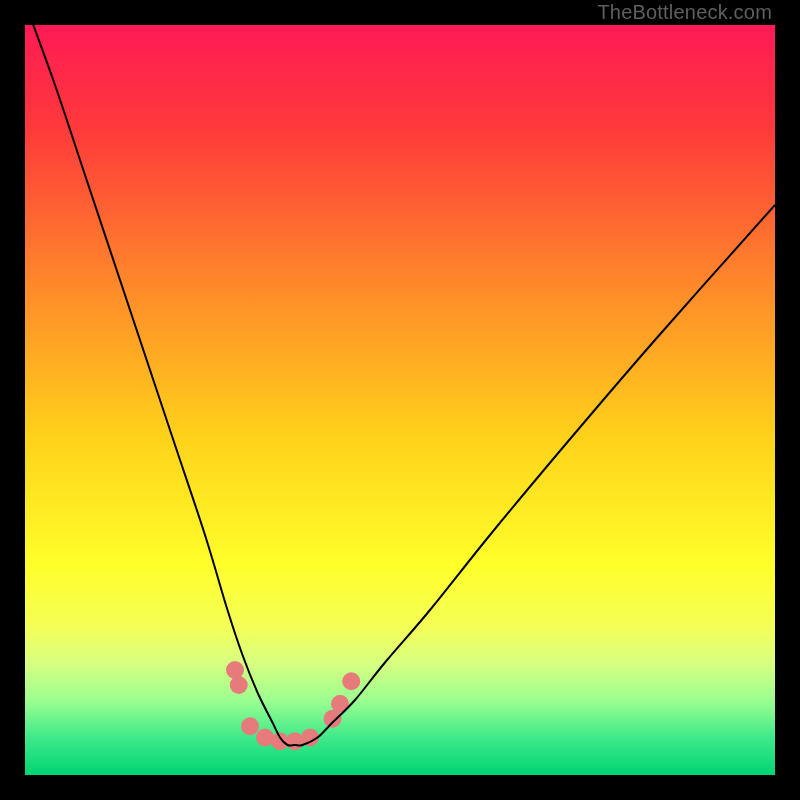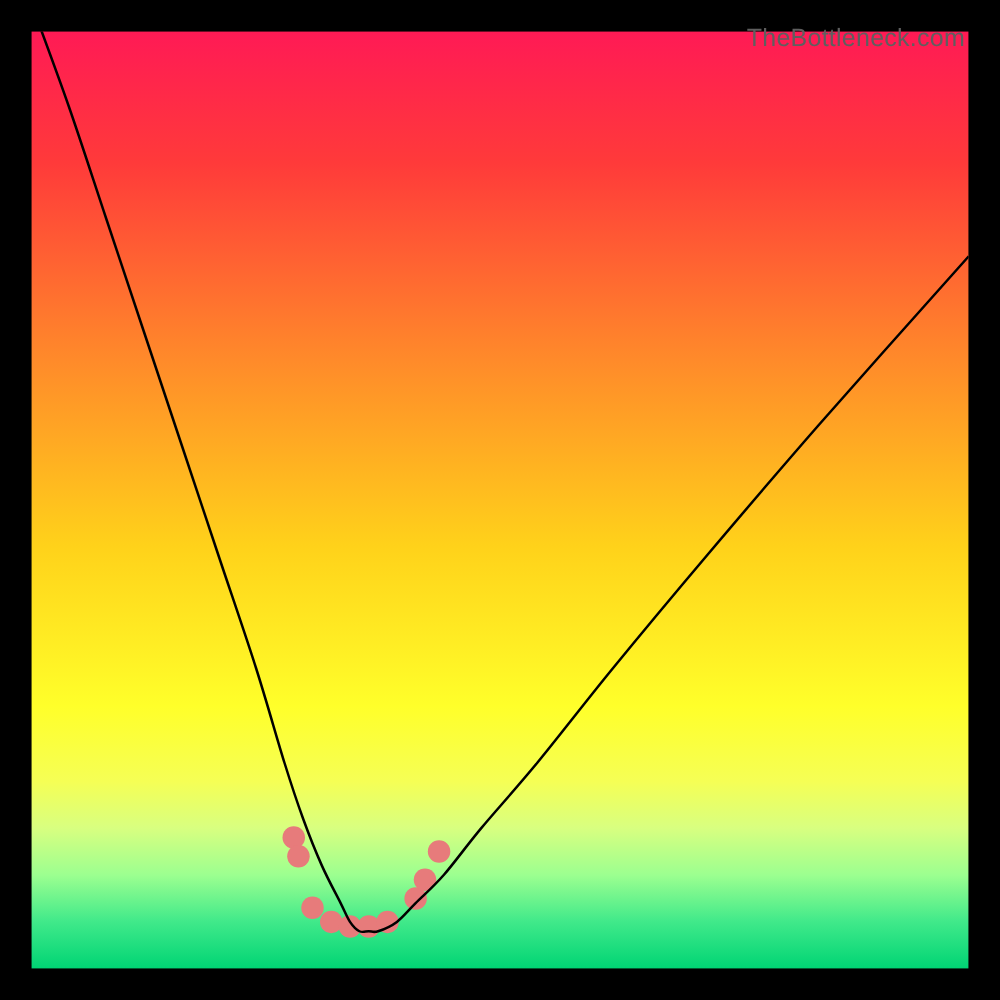--- a/index.html
+++ b/index.html
@@ -29,21 +29,21 @@
     inset: 0;
   }
   .curve-svg {
     position: absolute;
     inset: 0;
     width: 100%;
     height: 100%;
   }
   .watermark {
     position: absolute;
-    top: 20px;
+    top: 1px;
     right: 28px;
     color: #5f5f5f;
     font-size: 20px;
     font-weight: 500;
     letter-spacing: 0.2px;
   }
 </style>
 </head>
 <body>
 

